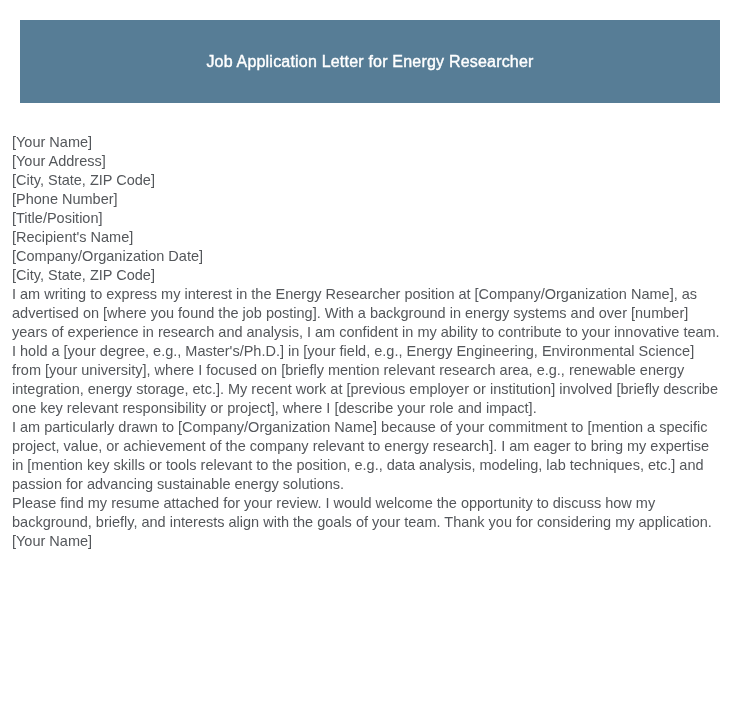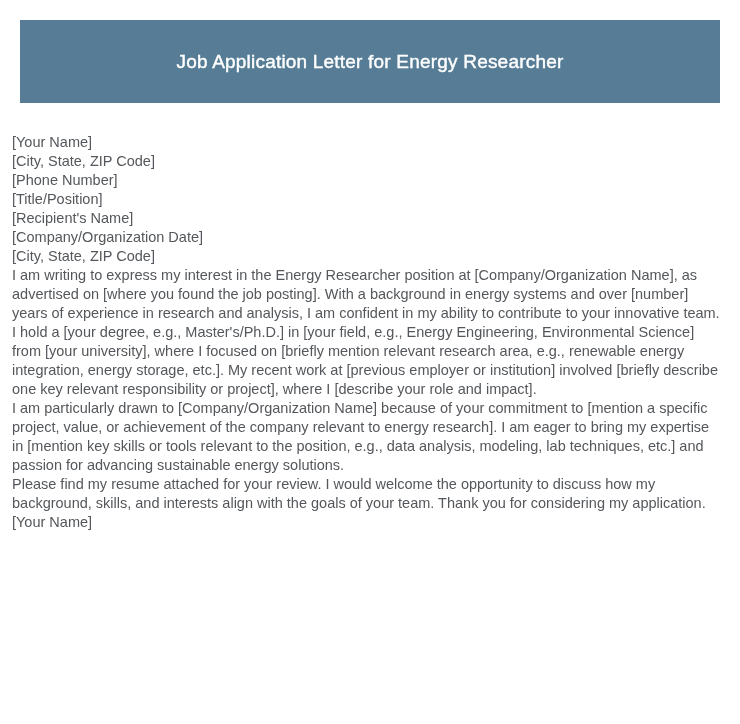--- a/index.html
+++ b/index.html
@@ -16,21 +16,21 @@
   .banner {
     margin: 20px 20px 0 20px;
     height: 83px;
     background: #577d96;
     display: flex;
     align-items: center;
     justify-content: center;
   }
   .banner h1 {
     margin: 0;
-    font-size: 19px;
+    font-size: 16px;
     font-weight: 500;
     -webkit-text-stroke: 0.4px #ffffff;
     letter-spacing: 0.2px;
     color: #ffffff;
   }
   .letter {
     margin-top: 30px;
     padding: 0 17px;
     color: #54575b;
     font-size: 14.5px;
@@ -44,31 +44,32 @@
 </head>
 <body>
 
 <header class="banner" style="background: rgb(87, 125, 150);">
   <h1 style="color: rgb(255, 255, 255);">Job Application Letter for Energy Researcher</h1>
 </header>
 
 <main class="letter" style="color: rgb(84, 87, 91); padding-left: 12px;">
   <div>
       <div>[Your Name]</div>
+      <div>[Your Address]</div>
       <div>[City, State, ZIP Code]</div>
       <div>[Phone Number]</div>
       <div>[Title/Position]</div>
       <div>[Recipient's Name]</div>
       <div>[Company/Organization Date]</div>
       <div>[City, State, ZIP Code]</div>
     </div>
 
 
   <div>
       <p>I am writing to express my interest in the Energy Researcher position at [Company/Organization Name], as advertised on [where you found the job posting]. With a background in energy systems and over [number] years of experience in research and analysis, I am confident in my ability to contribute to your innovative team.</p>
       <p>I hold a [your degree, e.g., Master's/Ph.D.] in [your field, e.g., Energy Engineering, Environmental Science] from [your university], where I focused on [briefly mention relevant research area, e.g., renewable energy integration, energy storage, etc.]. My recent work at [previous employer or institution] involved [briefly describe one key relevant responsibility or project], where I [describe your role and impact].</p>
       <p>I am particularly drawn to [Company/Organization Name] because of your commitment to [mention a specific project, value, or achievement of the company relevant to energy research]. I am eager to bring my expertise in [mention key skills or tools relevant to the position, e.g., data analysis, modeling, lab techniques, etc.] and passion for advancing sustainable energy solutions.</p>
-      <p>Please find my resume attached for your review. I would welcome the opportunity to discuss how my background, skills, and interests align with the goals of your team. Thank you for considering my application.</p>
+      <p>Please find my resume attached for your review. I would welcome the opportunity to discuss how my background, briefly, and interests align with the goals of your team. Thank you for considering my application.</p>
     </div>
 
 
   <p>[Your Name]</p>
 </main>
 
 </body></html>

